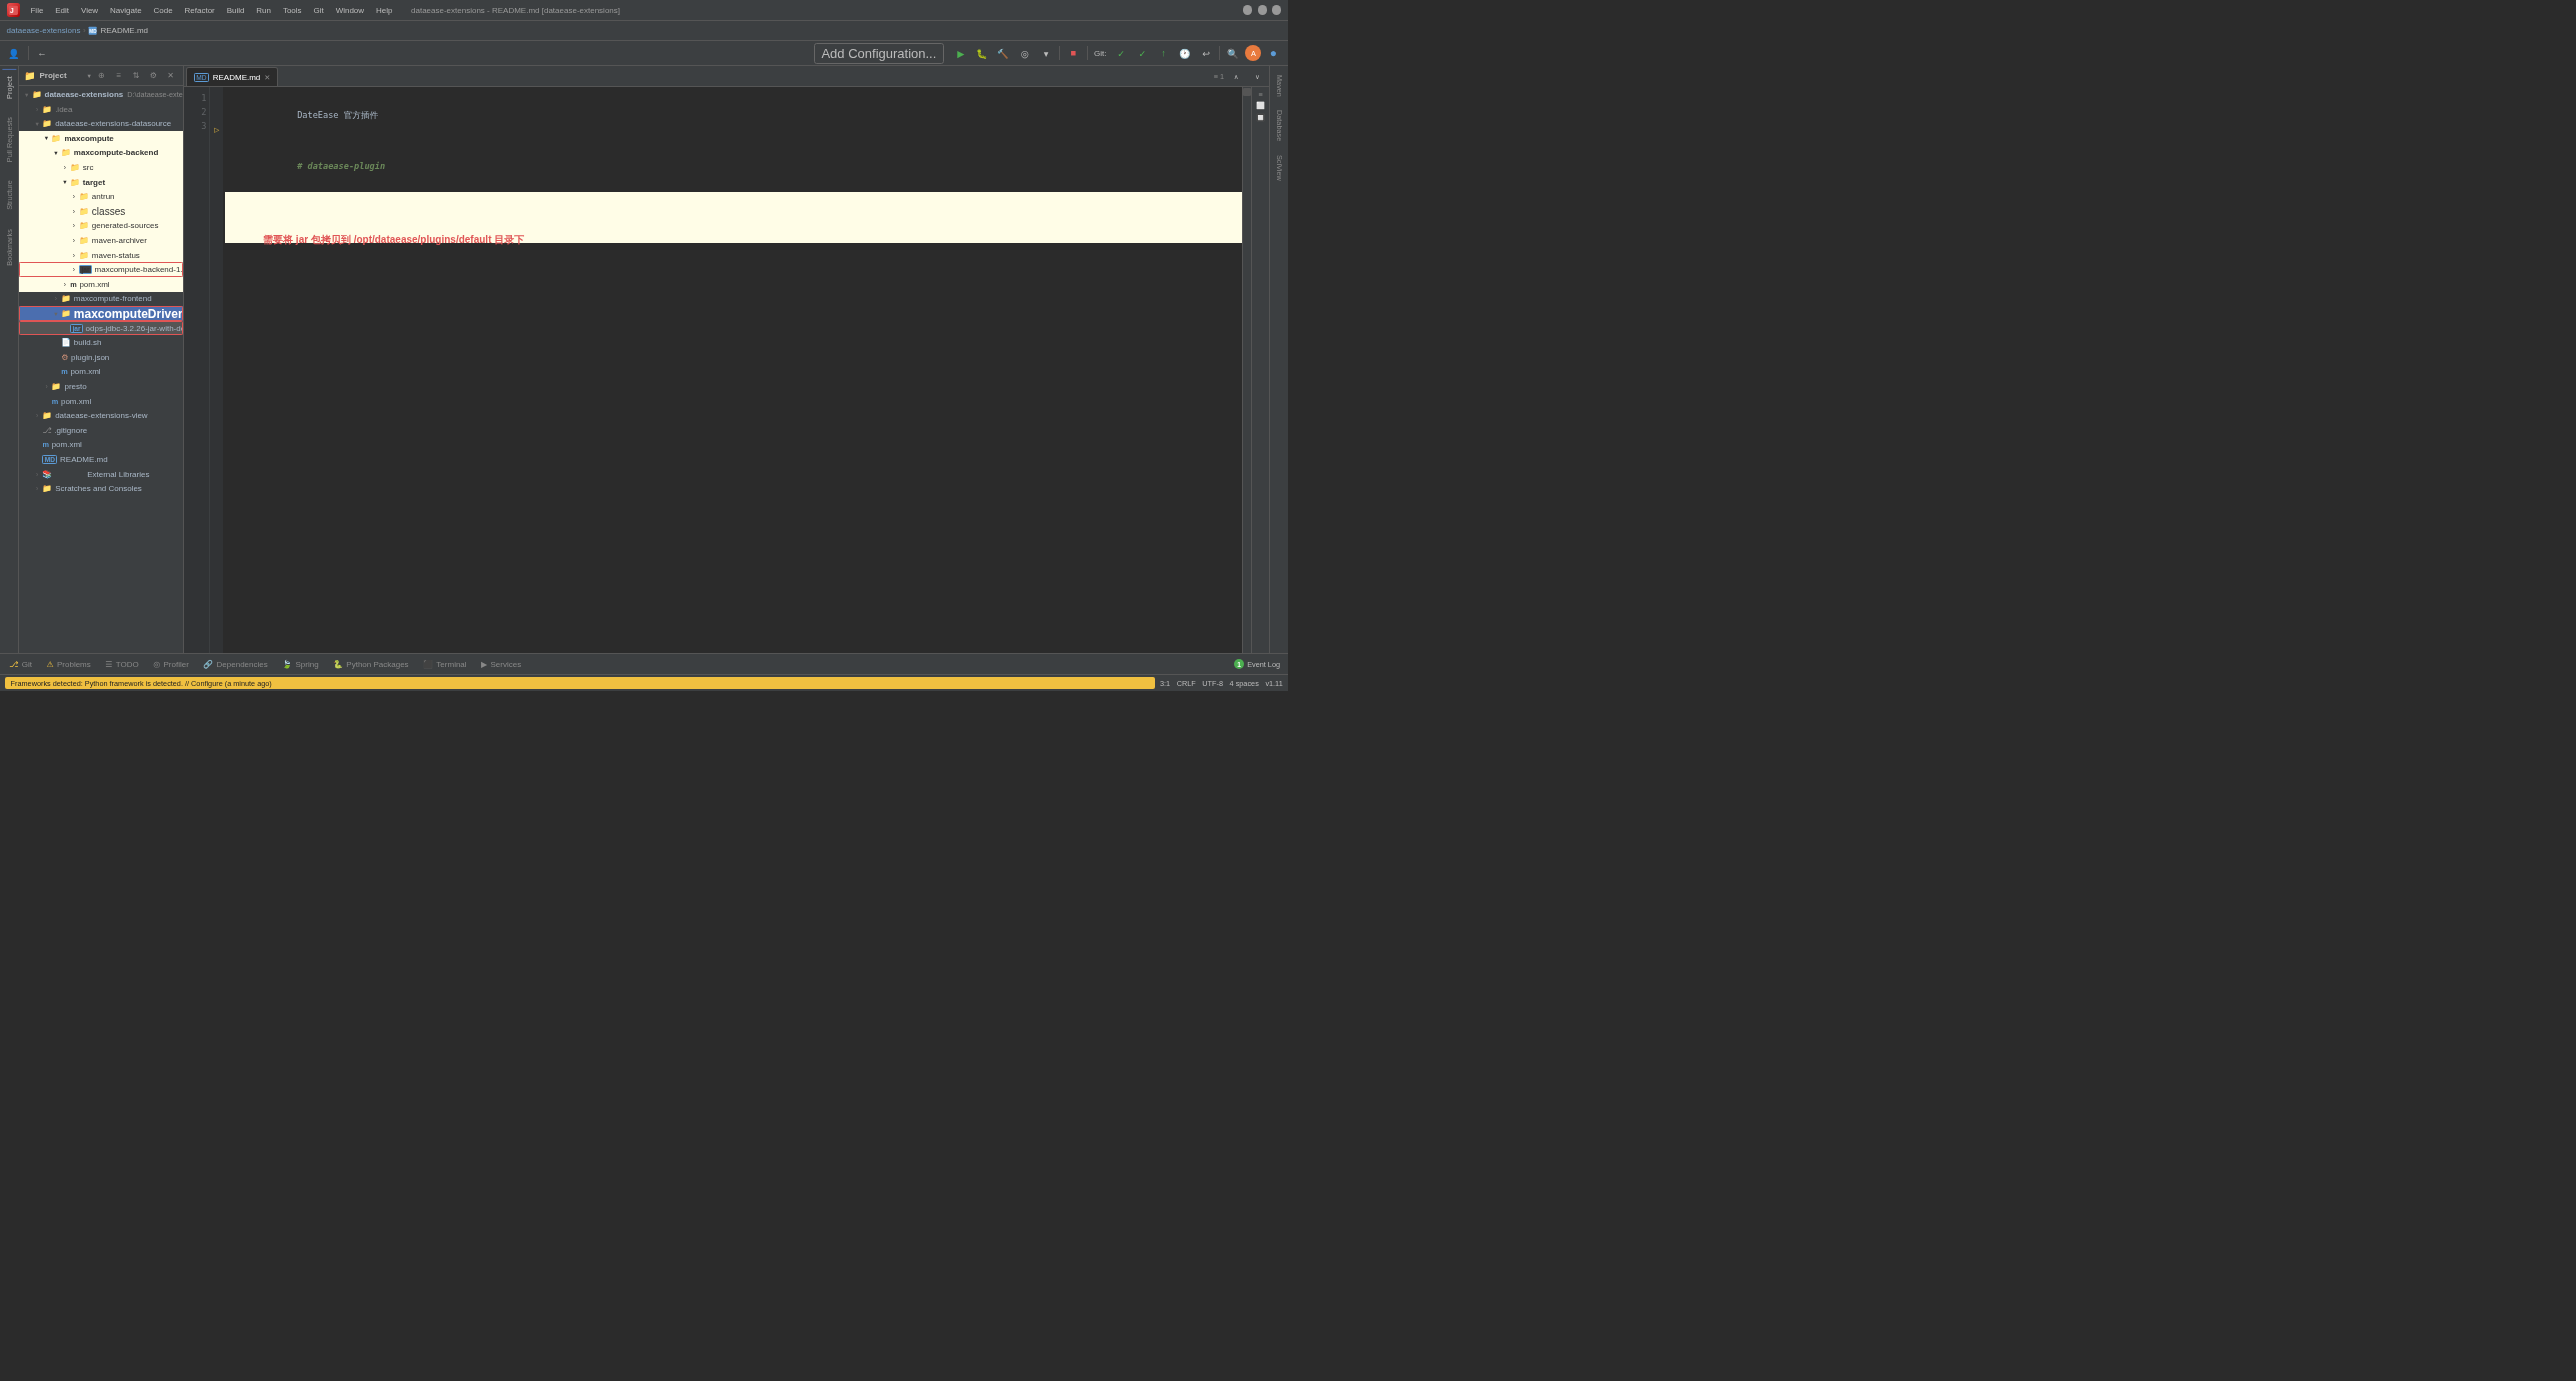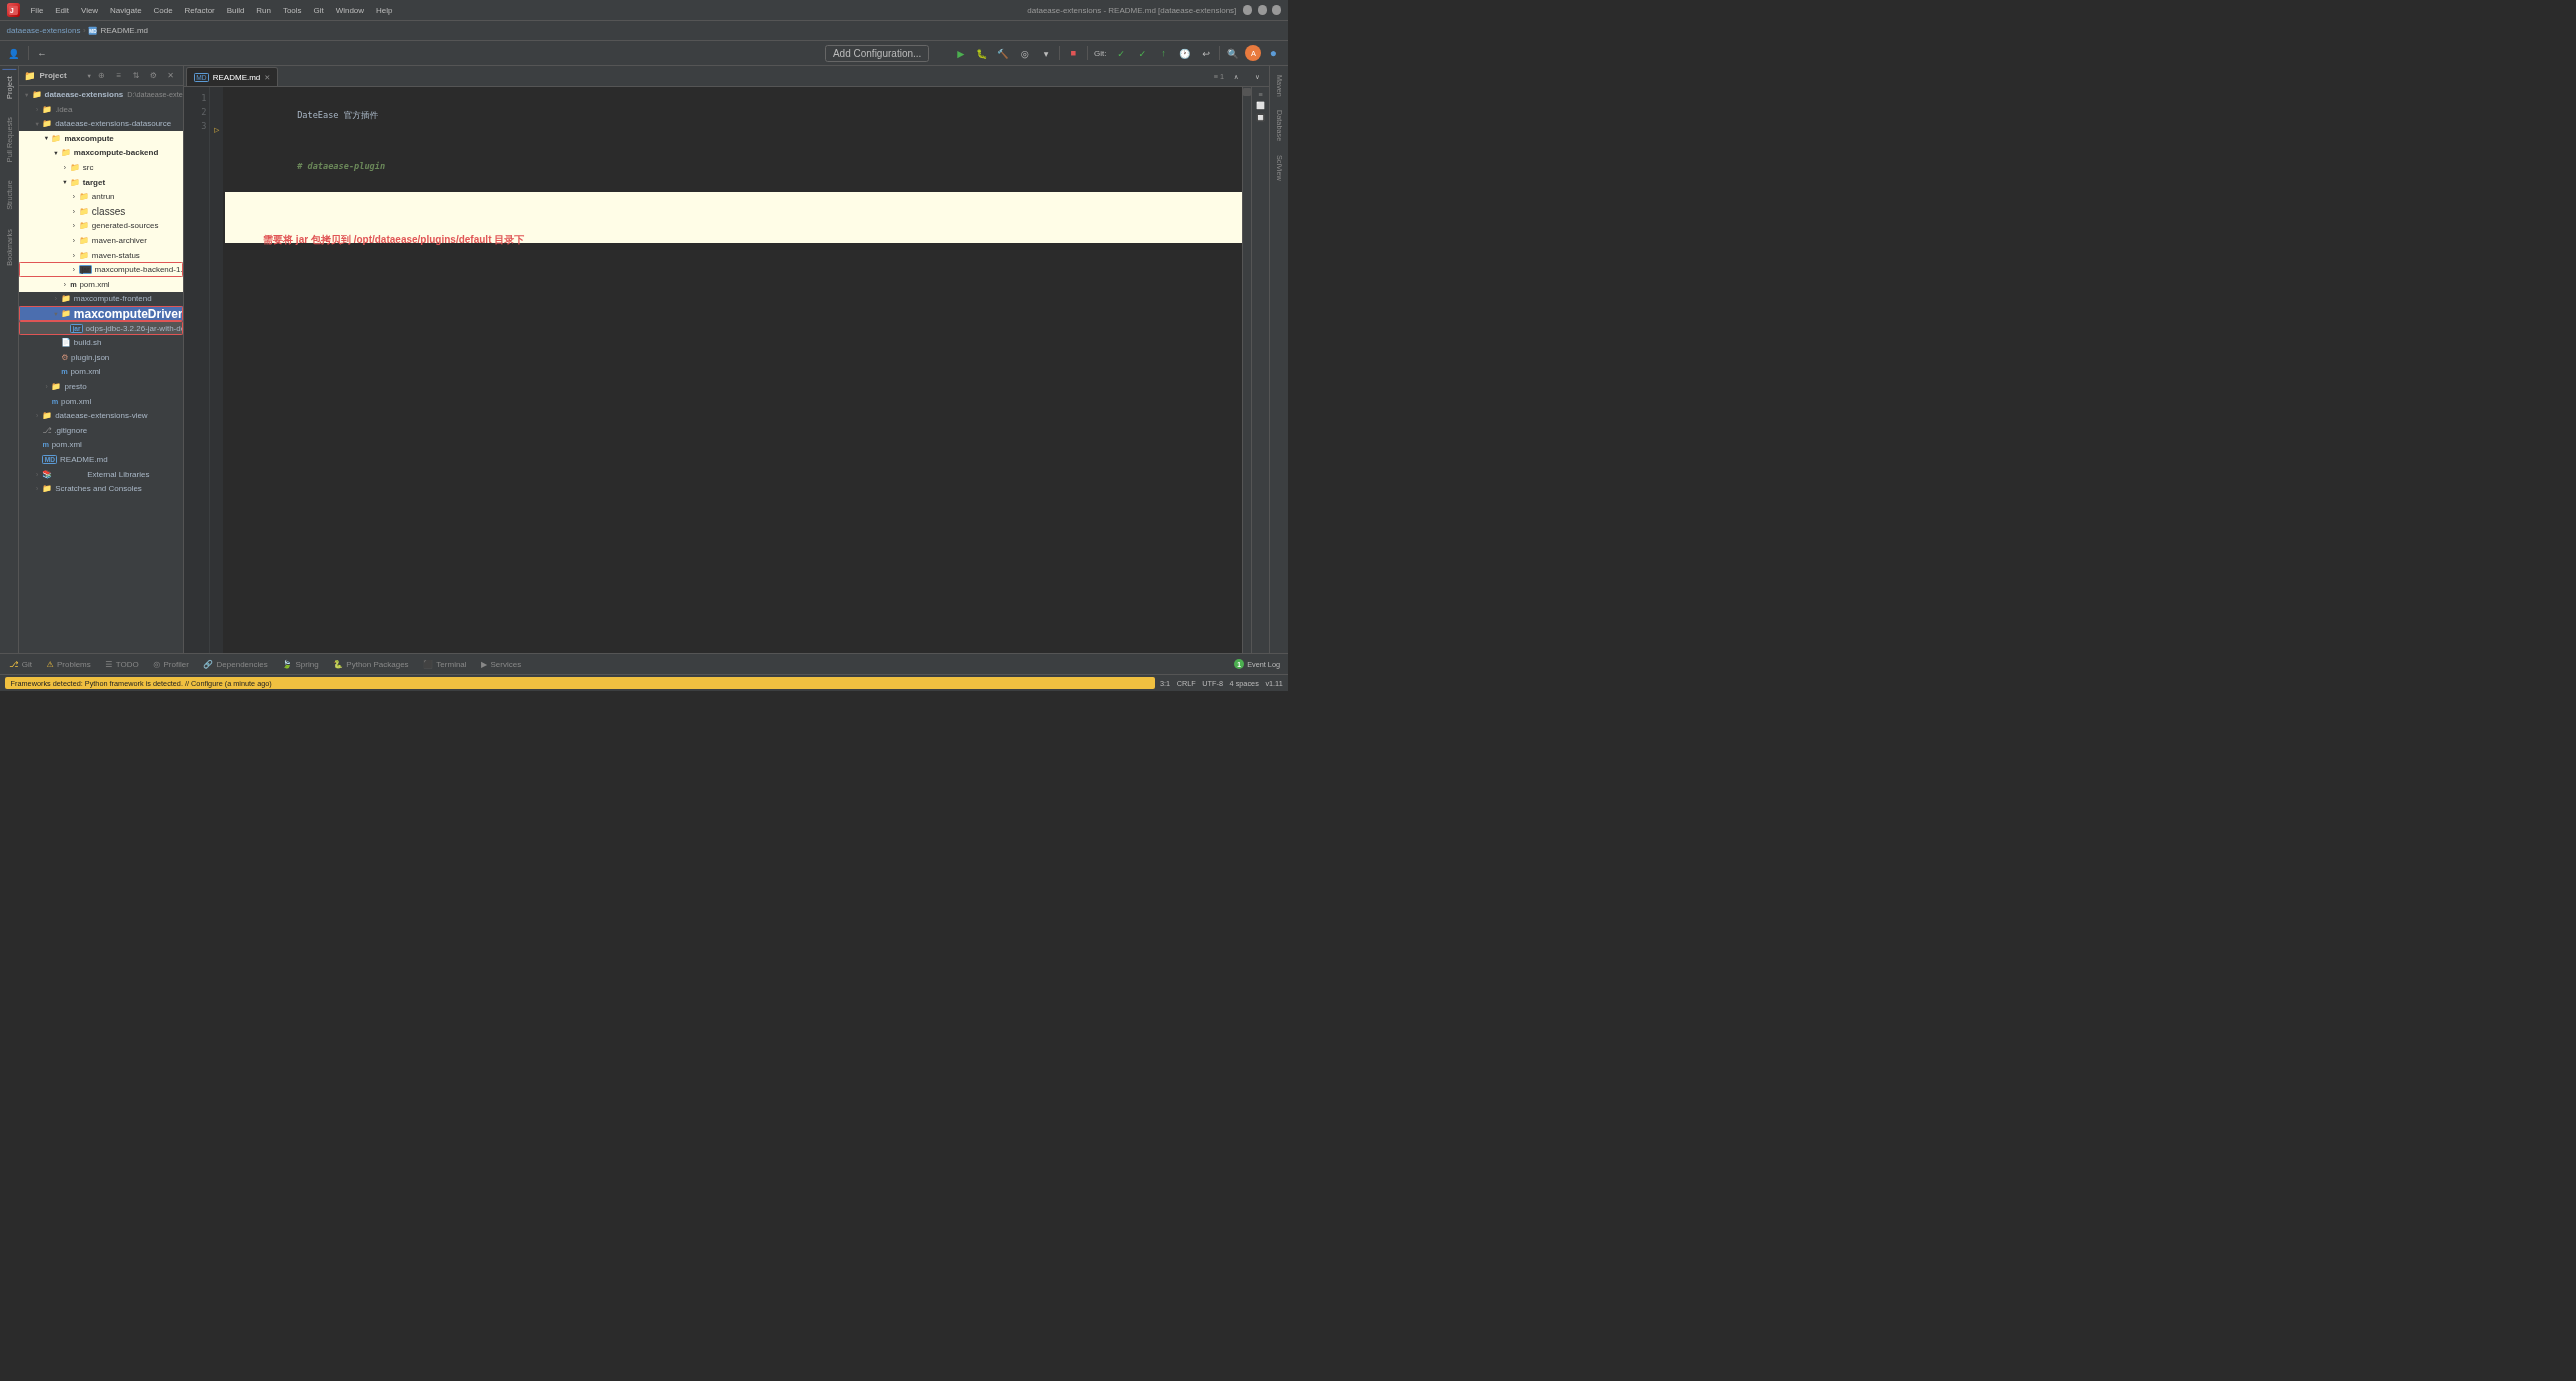--- a/index.html
+++ b/index.html
@@ -29,21 +29,21 @@
     }
     .title-bar .menu-item {
       padding: 1.3px 5.3px;
       border-radius: 2px;
       cursor: pointer;
       color: #bbb;
       font-size: 8px;
     }
     .title-bar .window-title {
       flex: 1;
-      text-align: right;
+      text-align: left;
       color: #999;
       font-size: 8px;
     }
     .title-bar .window-controls {
       display: flex; gap: 5.3px; margin-left: 6.6px;
     }
     .window-btn {
       width: 9.3px; height: 9.3px;
       border-radius: 50%;
       display: flex; align-items: center; justify-content: center;
@@ -85,23 +85,23 @@
       cursor: pointer; color: #bbb; font-size: 9.3px;
       background: transparent; border: none;
     }
     .toolbar-sep { width: 0.7px; height: 13.3px; background: #555; margin: 0 1.3px; }
     .add-config-btn {
       background: transparent;
       border: 0.7px solid #666;
       border-radius: 2.7px;
       padding: 2px 6.6px;
       color: #bbb;
-      font-size: 10px;
+      font-size: 13px;
       cursor: pointer;
-      margin-right: 20px;
+      margin-right: 5px;
     }
     .git-label { color: #bbb; font-size: 8px; margin: 0 2.7px; }
     .toolbar-spacer { flex: 1; }
 
     
     .main-layout {
       display: flex;
       height: calc(100% - 66px - 21px - 17px);
       position: relative;
     }

